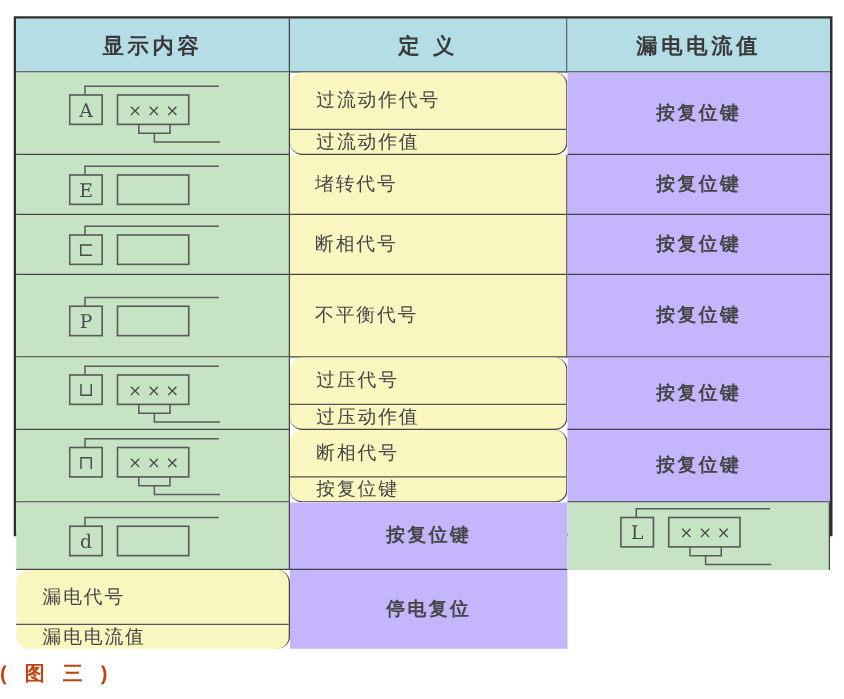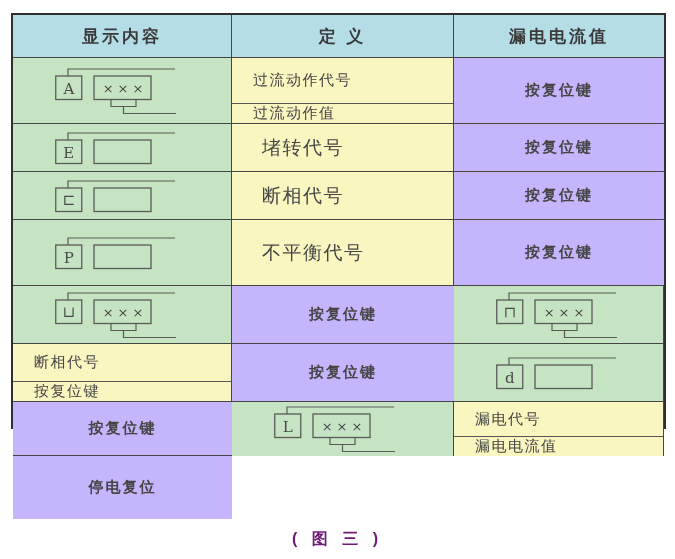--- a/index.html
+++ b/index.html
@@ -18,32 +18,32 @@
   }
   .cell{box-sizing:border-box;border-right:1.5px solid #454545;border-bottom:1.5px solid #454545;}
   .lastcol{border-right:none;}
   .lastrow{border-bottom:none;}
   .hc{background:#b4dde6;display:flex;align-items:center;justify-content:center;
       font-weight:bold;font-size:17px;letter-spacing:3px;color:#3a3a3a;}
   .c1{background:#c6e3c3;display:flex;align-items:center;}
   .c2{background:#f9f6c0;}
   .c3{background:#c4b5fd;display:flex;align-items:center;justify-content:center;
       font-size:15px;letter-spacing:2px;font-weight:bold;}
-  .def-single{display:flex;align-items:center;padding-left:30px;font-size:19px;letter-spacing:1.5px;}
-  .def-split{display:flex;flex-direction:column;}
+  .def-single{display:flex;align-items:center;padding-left:20px;font-size:15px;letter-spacing:1.5px;}
+  .def-split{display:flex;flex-direction:column;border-radius:10px;}
   .def-sub{flex:1;display:flex;align-items:center;padding-left:21px;font-size:15px;letter-spacing:1.5px;box-sizing:border-box;}
   .def-sub.first{border-bottom:1px solid #555;}
   .diagram{margin-left:42px;display:block;}
   .bx{fill:none;stroke:#5a5a5a;stroke-width:1.3;}
   .ln{fill:none;stroke:#5a5a5a;stroke-width:1.2;}
   .glyph{font-family:"DejaVu Serif","DejaVu Sans",serif;font-size:15px;fill:#4a4a4a;text-anchor:middle;}
   .xxx{font-family:"DejaVu Sans",sans-serif;font-size:13px;fill:#4a4a4a;text-anchor:middle;letter-spacing:4px;}
   .caption{
-    position:absolute;left:0;top:529px;width:675px;text-align:center;
-    font-weight:bold;font-size:16px;letter-spacing:5px;color:#701a75;
+    position:absolute;left:0;top:529px;width:675px;text-align:left;
+    font-weight:bold;font-size:16px;letter-spacing:5px;color:#c2410c;
   }
 </style>
 </head>
 <body>
 
 <div class="canvas">
   <div class="ftable">
 
     <div class="cell hc">显示内容</div>
     <div class="cell hc">定 义</div>
@@ -101,20 +101,24 @@
     <div class="cell c1">
       <svg class="diagram" width="130" height="52" viewBox="0 0 130 52">
         <path class="ln" d="M13,11 V4 H120"></path>
         <rect class="bx" x="0.75" y="11" width="26" height="23.5"></rect>
         <rect class="bx" x="39" y="11" width="57" height="23.5"></rect>
         <path class="ln" d="M56,34.5 V41.5 H81 V34.5 M68.5,41.5 V48.5 H121"></path>
         <text class="glyph" x="13.8" y="28">⊔</text>
         <text class="xxx" x="70" y="27.5">×××</text>
       </svg>
     </div>
+    <div class="cell c2 def-split">
+      <div class="def-sub first" style="flex-basis:48%">过压代号</div>
+      <div class="def-sub">过压动作值</div>
+    </div>
     <div class="cell c3 lastcol">按复位键</div>
 
     <div class="cell c1">
       <svg class="diagram" width="130" height="52" viewBox="0 0 130 52">
         <path class="ln" d="M13,11 V4 H120"></path>
         <rect class="bx" x="0.75" y="11" width="26" height="23.5"></rect>
         <rect class="bx" x="39" y="11" width="57" height="23.5"></rect>
         <path class="ln" d="M56,34.5 V41.5 H81 V34.5 M68.5,41.5 V48.5 H121"></path>
         <text class="glyph" x="13.8" y="28">⊓</text>
         <text class="xxx" x="70" y="27.5">×××</text>

